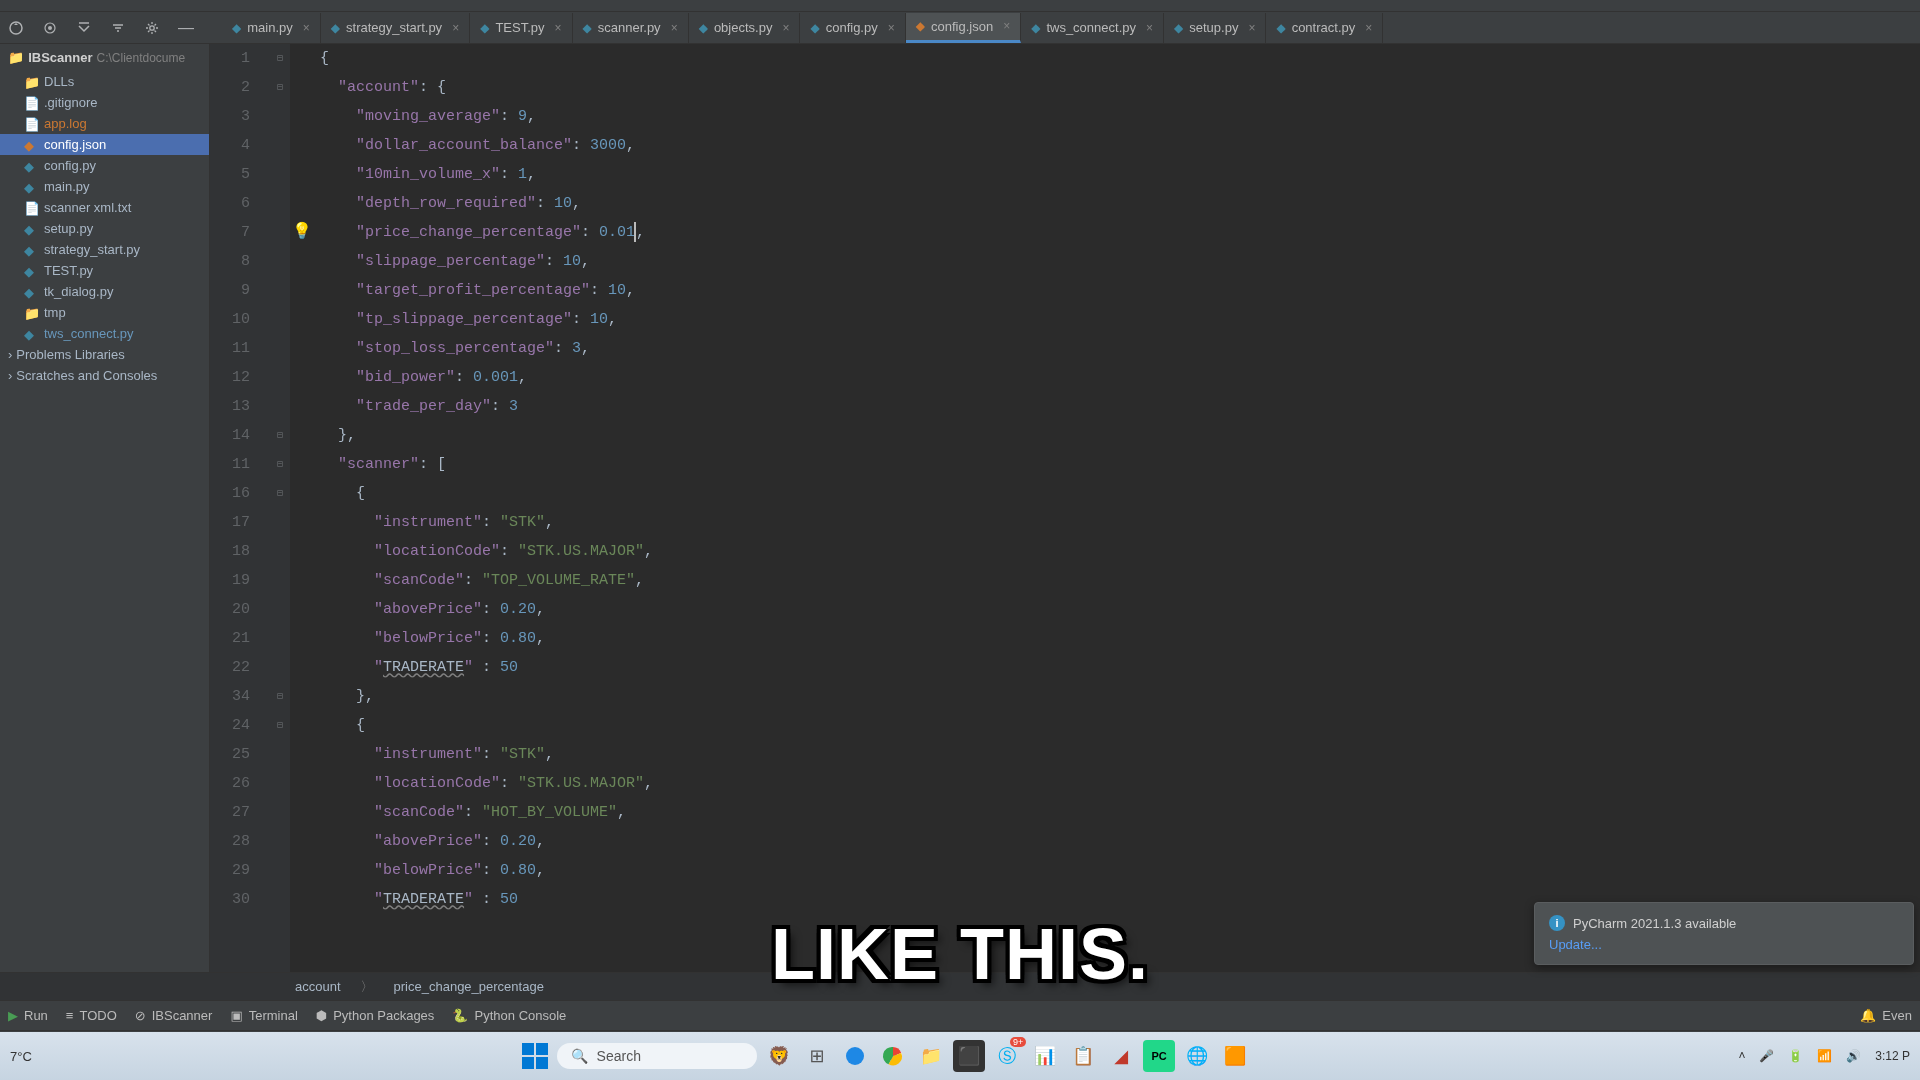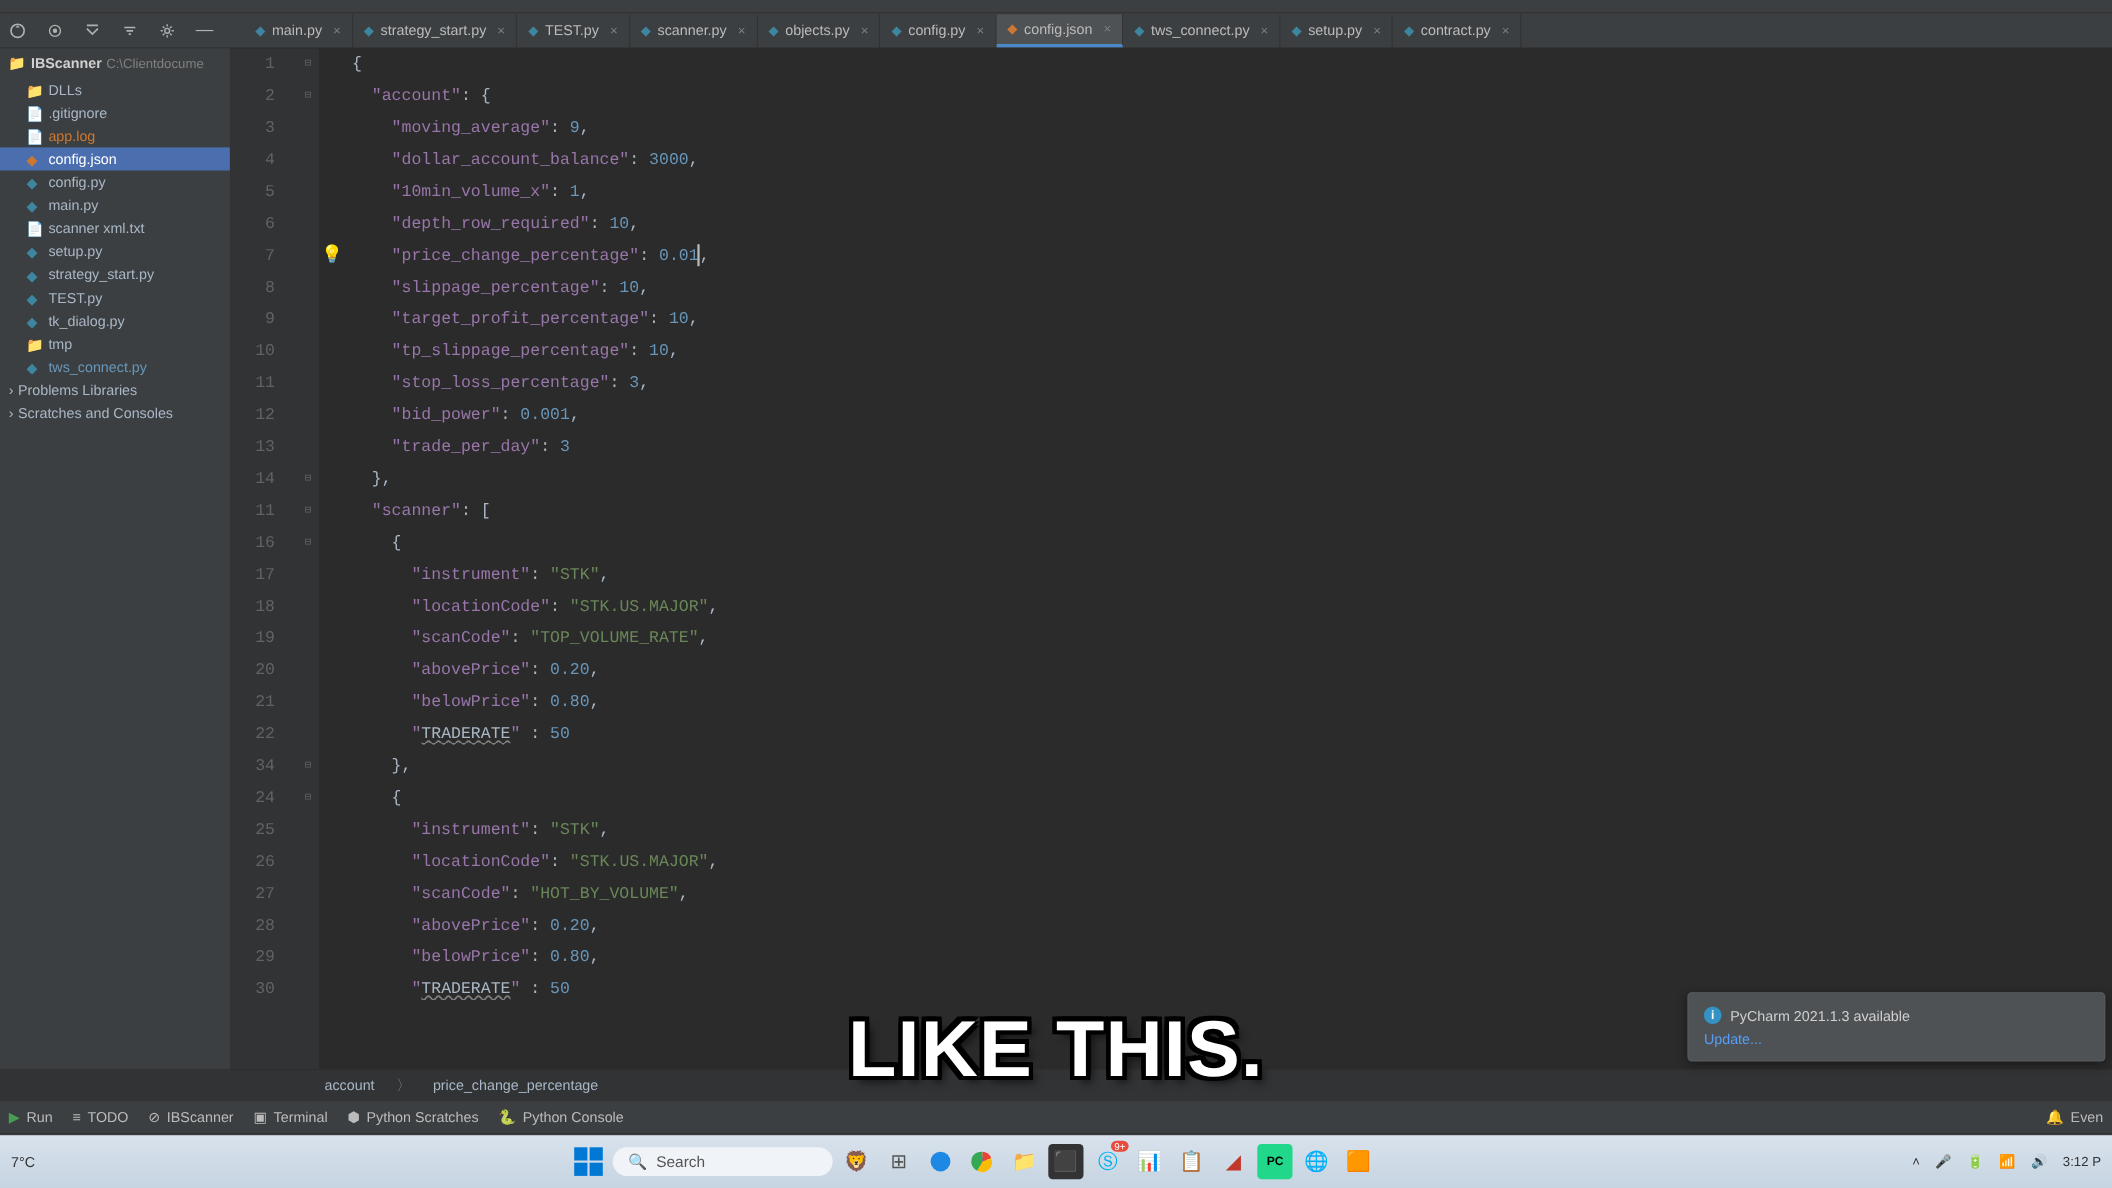--- a/index.html
+++ b/index.html
@@ -558,21 +558,21 @@
   <div class="tool-item">
       <span>⊘</span>
       <span>IBScanner</span>
     </div>
   <div class="tool-item">
       <span>▣</span>
       <span>Terminal</span>
     </div>
   <div class="tool-item">
       <span>⬢</span>
-      <span>Python Scratches</span>
+      <span>Python Packages</span>
     </div>
   <div class="tool-item">
       <span>🐍</span>
       <span>Python Console</span>
     </div>
   <div class="spacer"></div>
   <div class="tool-item">
       <span>🔔</span>
       <span>Even</span>
     </div>

